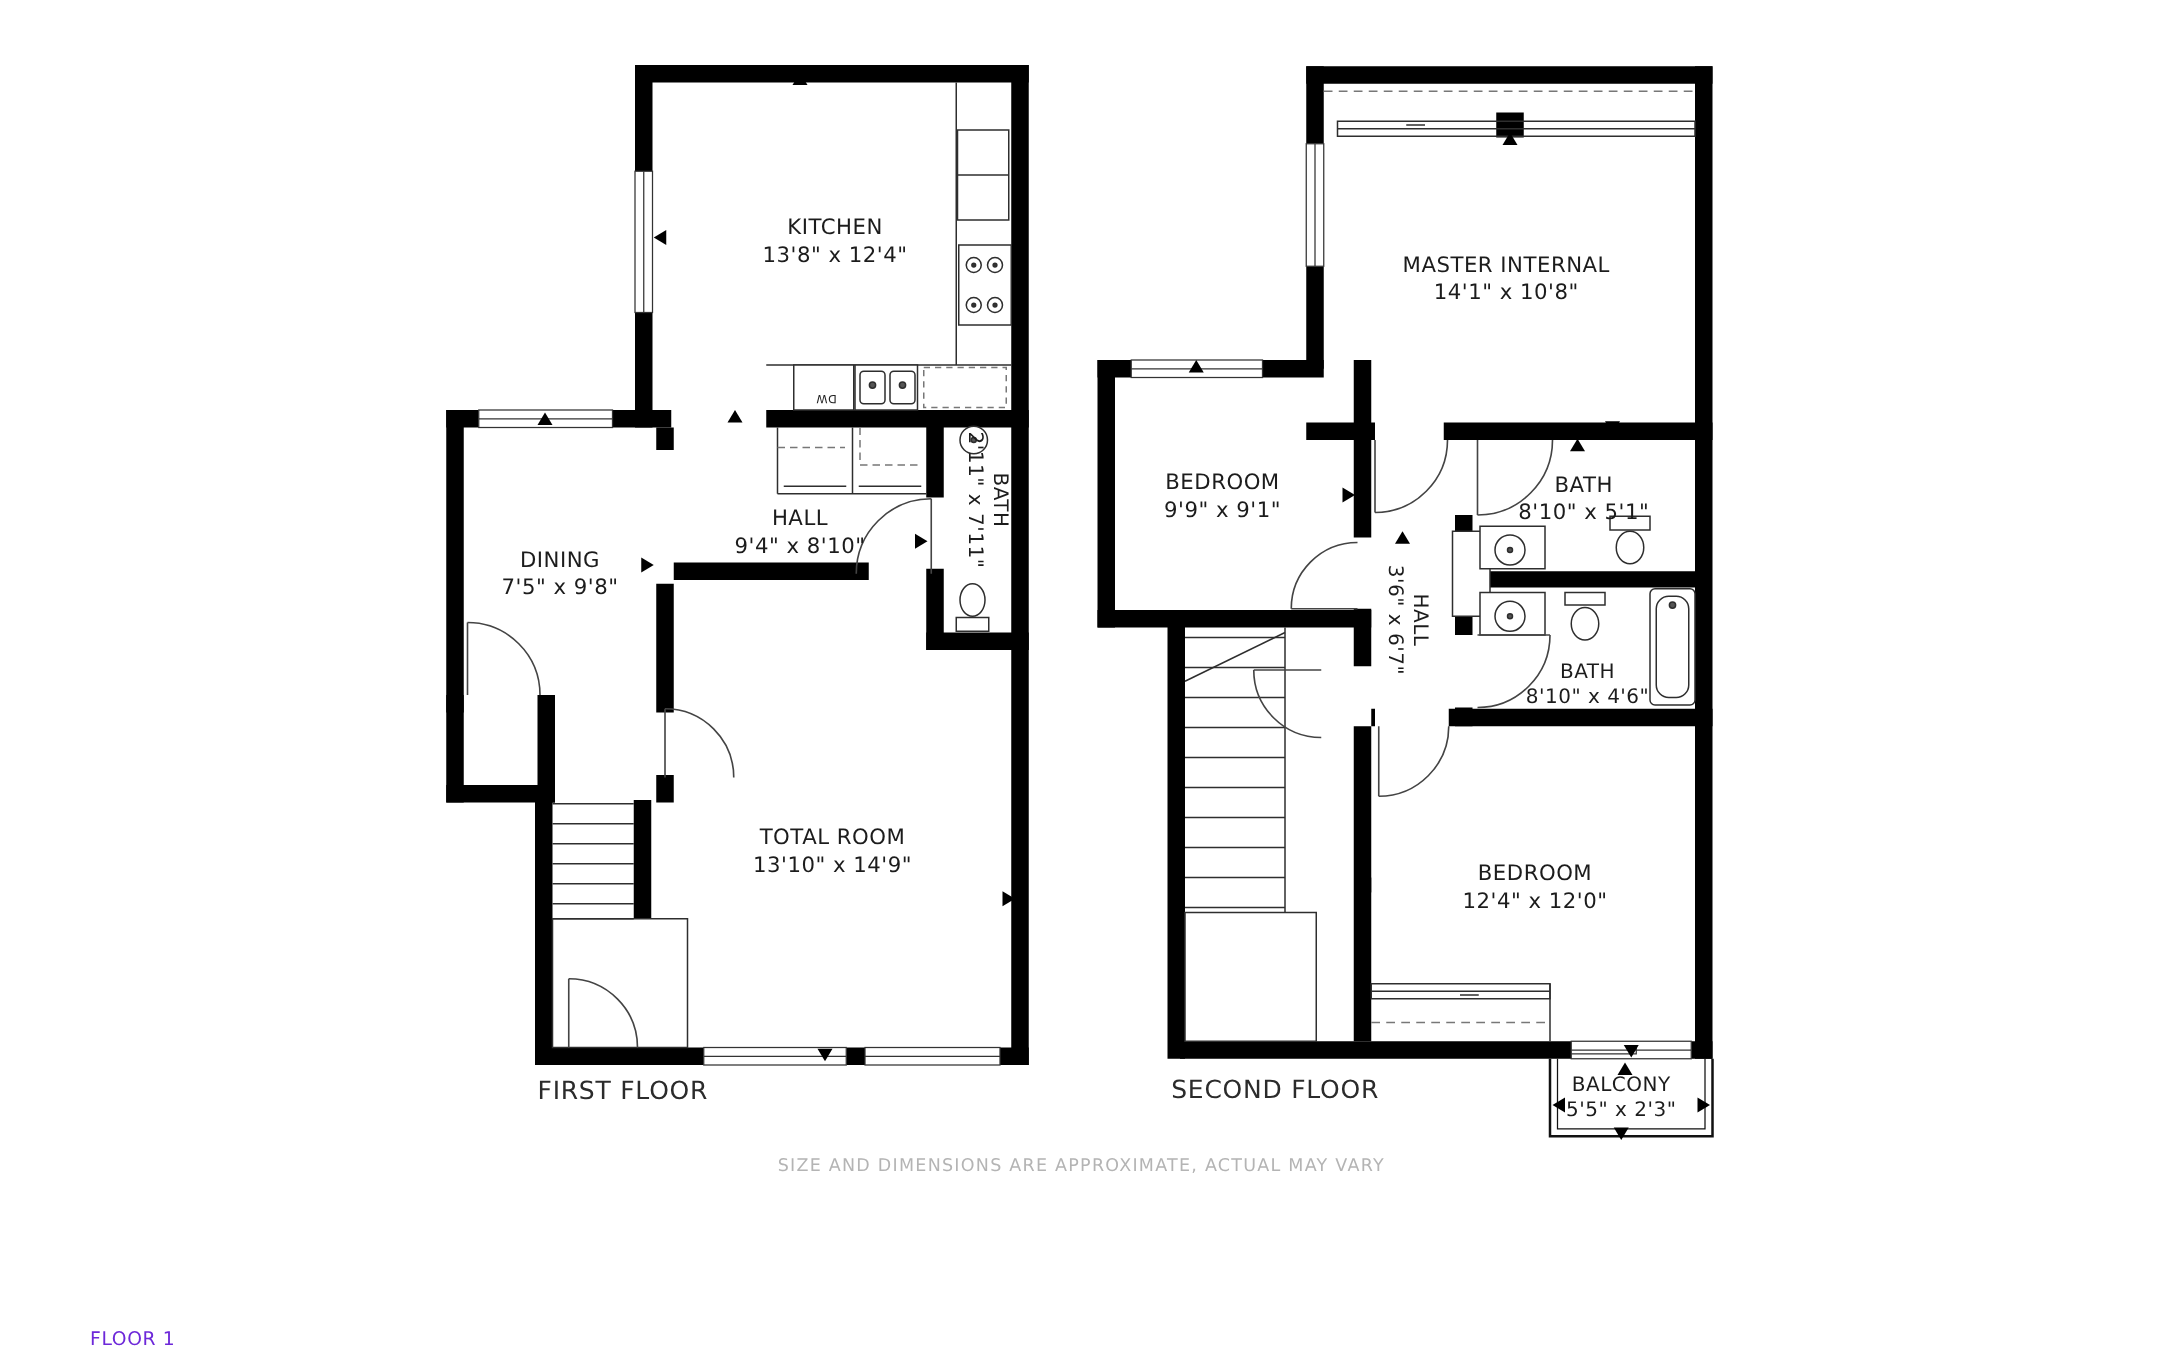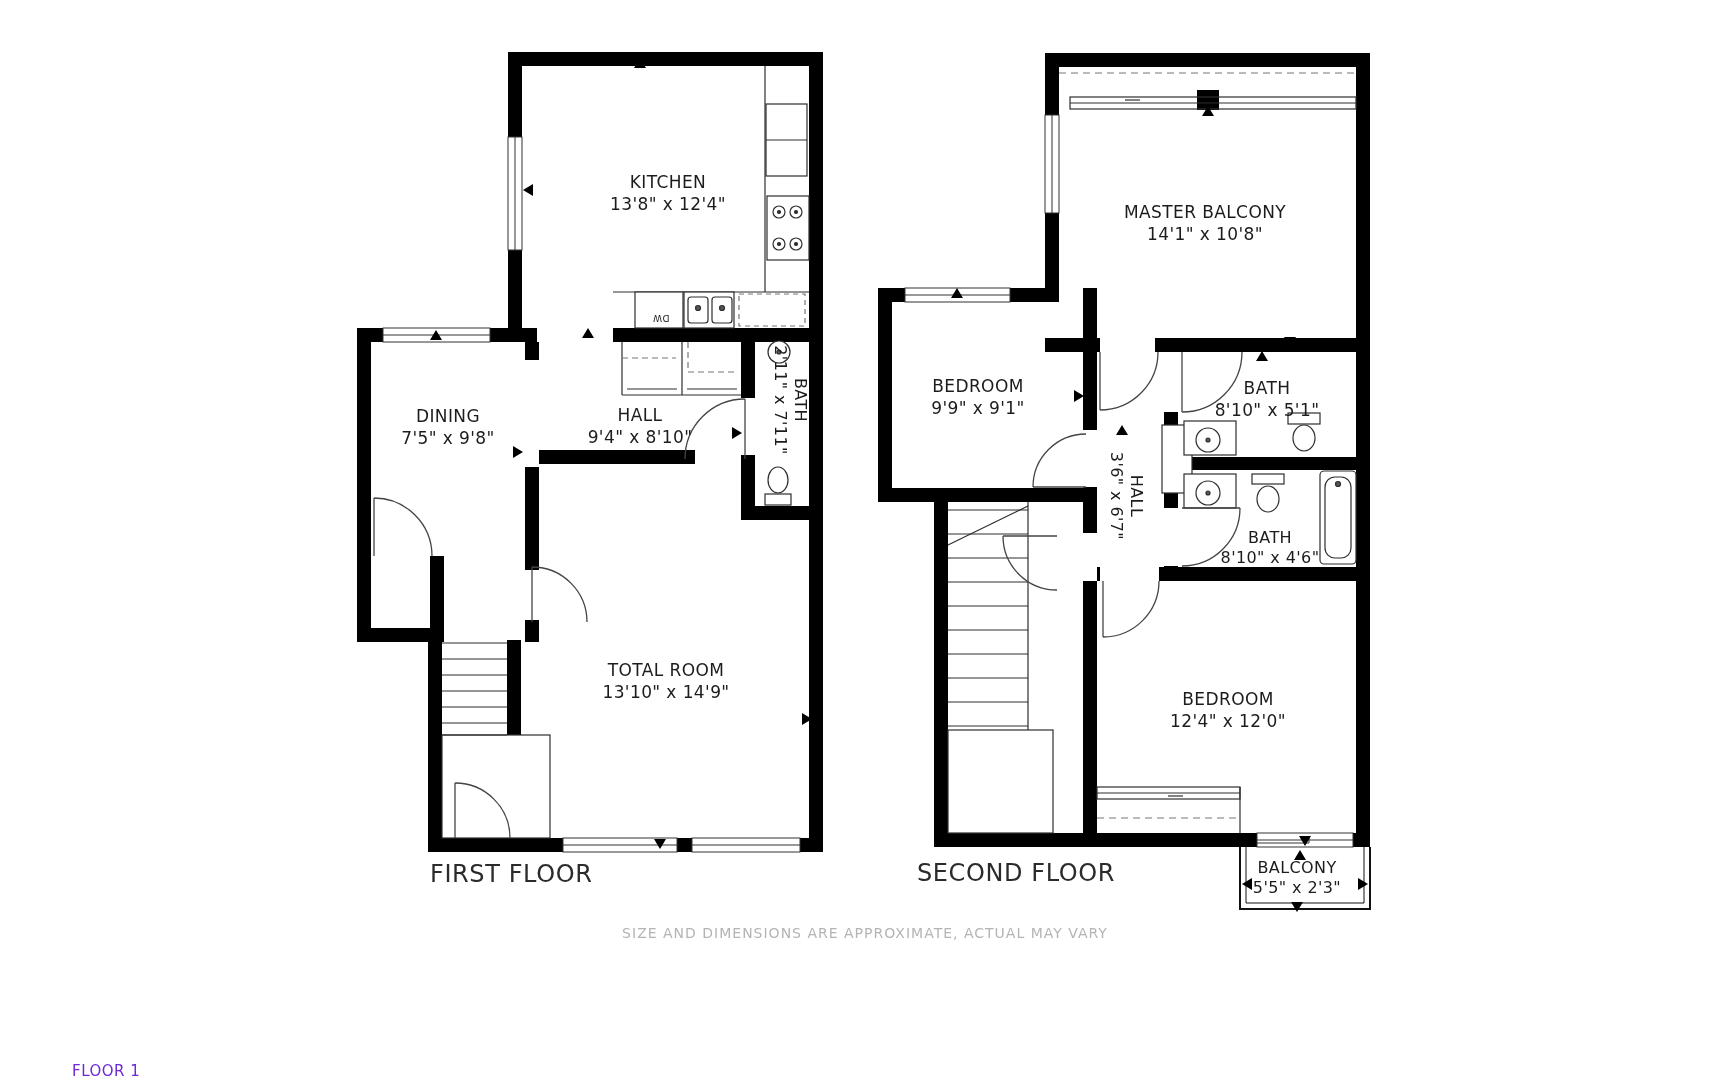--- a/index.html
+++ b/index.html
@@ -3,21 +3,21 @@
 <meta charset="utf-8">
 <style>
   html,body{margin:0;padding:0;background:#fff;}
   body{font-family:"DejaVu Sans", sans-serif;}
   .canvas{position:relative;width:1729px;height:1080px;background:#ffffff;overflow:hidden;}
   svg{position:absolute;left:0;top:0;}
   .room-label{position:absolute;transform:translate(-50%,-50%);text-align:center;color:#1c1c1c;
     font-size:17px;line-height:1.28;letter-spacing:.4px;white-space:nowrap;}
   .room-label.vertical{transform:translate(-50%,-50%) rotate(90deg);}
   .room-label.small{font-size:16px;}
-  .floor-caption{position:absolute;color:#2b2b2b;font-size:24px;letter-spacing:.6px;white-space:nowrap;}
+  .floor-caption{position:absolute;color:#2b2b2b;font-size:20px;letter-spacing:.6px;white-space:nowrap;}
   .summary{position:absolute;left:565px;top:925px;width:600px;text-align:center;color:#3c3c3c;
     font-size:14px;line-height:16.5px;letter-spacing:.2px;}
   .summary .muted{color:#b4b4b4;letter-spacing:1px;text-align:center;}
   .floor-tag{position:absolute;left:72px;top:1062px;color:#6d28d9;font-size:15px;letter-spacing:.5px;}
   .dw-label{position:absolute;left:661px;top:318px;transform:translate(-50%,-50%) rotate(180deg);
     font-size:9px;color:#222;letter-spacing:.5px;}
 </style>
 </head>
 <body>
 
@@ -308,39 +308,39 @@
     <polygon points="1242,884 1252,878 1252,890"></polygon>
     <polygon points="1368,884 1358,878 1358,890"></polygon>
     <polygon points="1297,912 1291,902 1303,902"></polygon>
   </g>
 </svg>
 
 <div class="room-label" style="left:668px;top:194px">
   <div>KITCHEN</div>
   <div>13'8" x 12'4"</div>
 </div>
-<div class="room-label" style="left:448px;top:428px">
+<div class="room-label" style="left:448px;top:460px">
   <div>DINING</div>
   <div>7'5" x 9'8"</div>
 </div>
 <div class="room-label" style="left:640px;top:427px">
   <div>HALL</div>
   <div>9'4" x 8'10"</div>
 </div>
 <div class="room-label vertical small" style="left:790px;top:400px">
   <div>BATH</div>
   <div>2'11" x 7'11"</div>
 </div>
 <div class="room-label" style="left:666px;top:682px">
   <div>TOTAL ROOM</div>
   <div>13'10" x 14'9"</div>
 </div>
 
 <div class="room-label" style="left:1205px;top:224px">
-  <div>MASTER BALCONY</div>
+  <div>MASTER INTERNAL</div>
   <div>14'1" x 10'8"</div>
 </div>
 <div class="room-label" style="left:978px;top:398px">
   <div>BEDROOM</div>
   <div>9'9" x 9'1"</div>
 </div>
 <div class="room-label" style="left:1267px;top:400px">
   <div>BATH</div>
   <div>8'10" x 5'1"</div>
 </div>
@@ -357,21 +357,21 @@
   <div>12'4" x 12'0"</div>
 </div>
 <div class="room-label small" style="left:1297px;top:878px">
   <div>BALCONY</div>
   <div>5'5" x 2'3"</div>
 </div>
 
 <div class="dw-label">DW</div>
 
 <div class="floor-caption" style="left:430px;top:860px">FIRST FLOOR</div>
-<div class="floor-caption" style="left:917px;top:859px">SECOND FLOOR</div>
+<div class="floor-caption" style="left:937px;top:859px">SECOND FLOOR</div>
 
 <div class="summary">
   <div class="muted">SIZE AND DIMENSIONS ARE APPROXIMATE, ACTUAL MAY VARY</div>
 </div>
 
 <div class="floor-tag">FLOOR 1</div>
 
 </div>
 
 </body></html>

